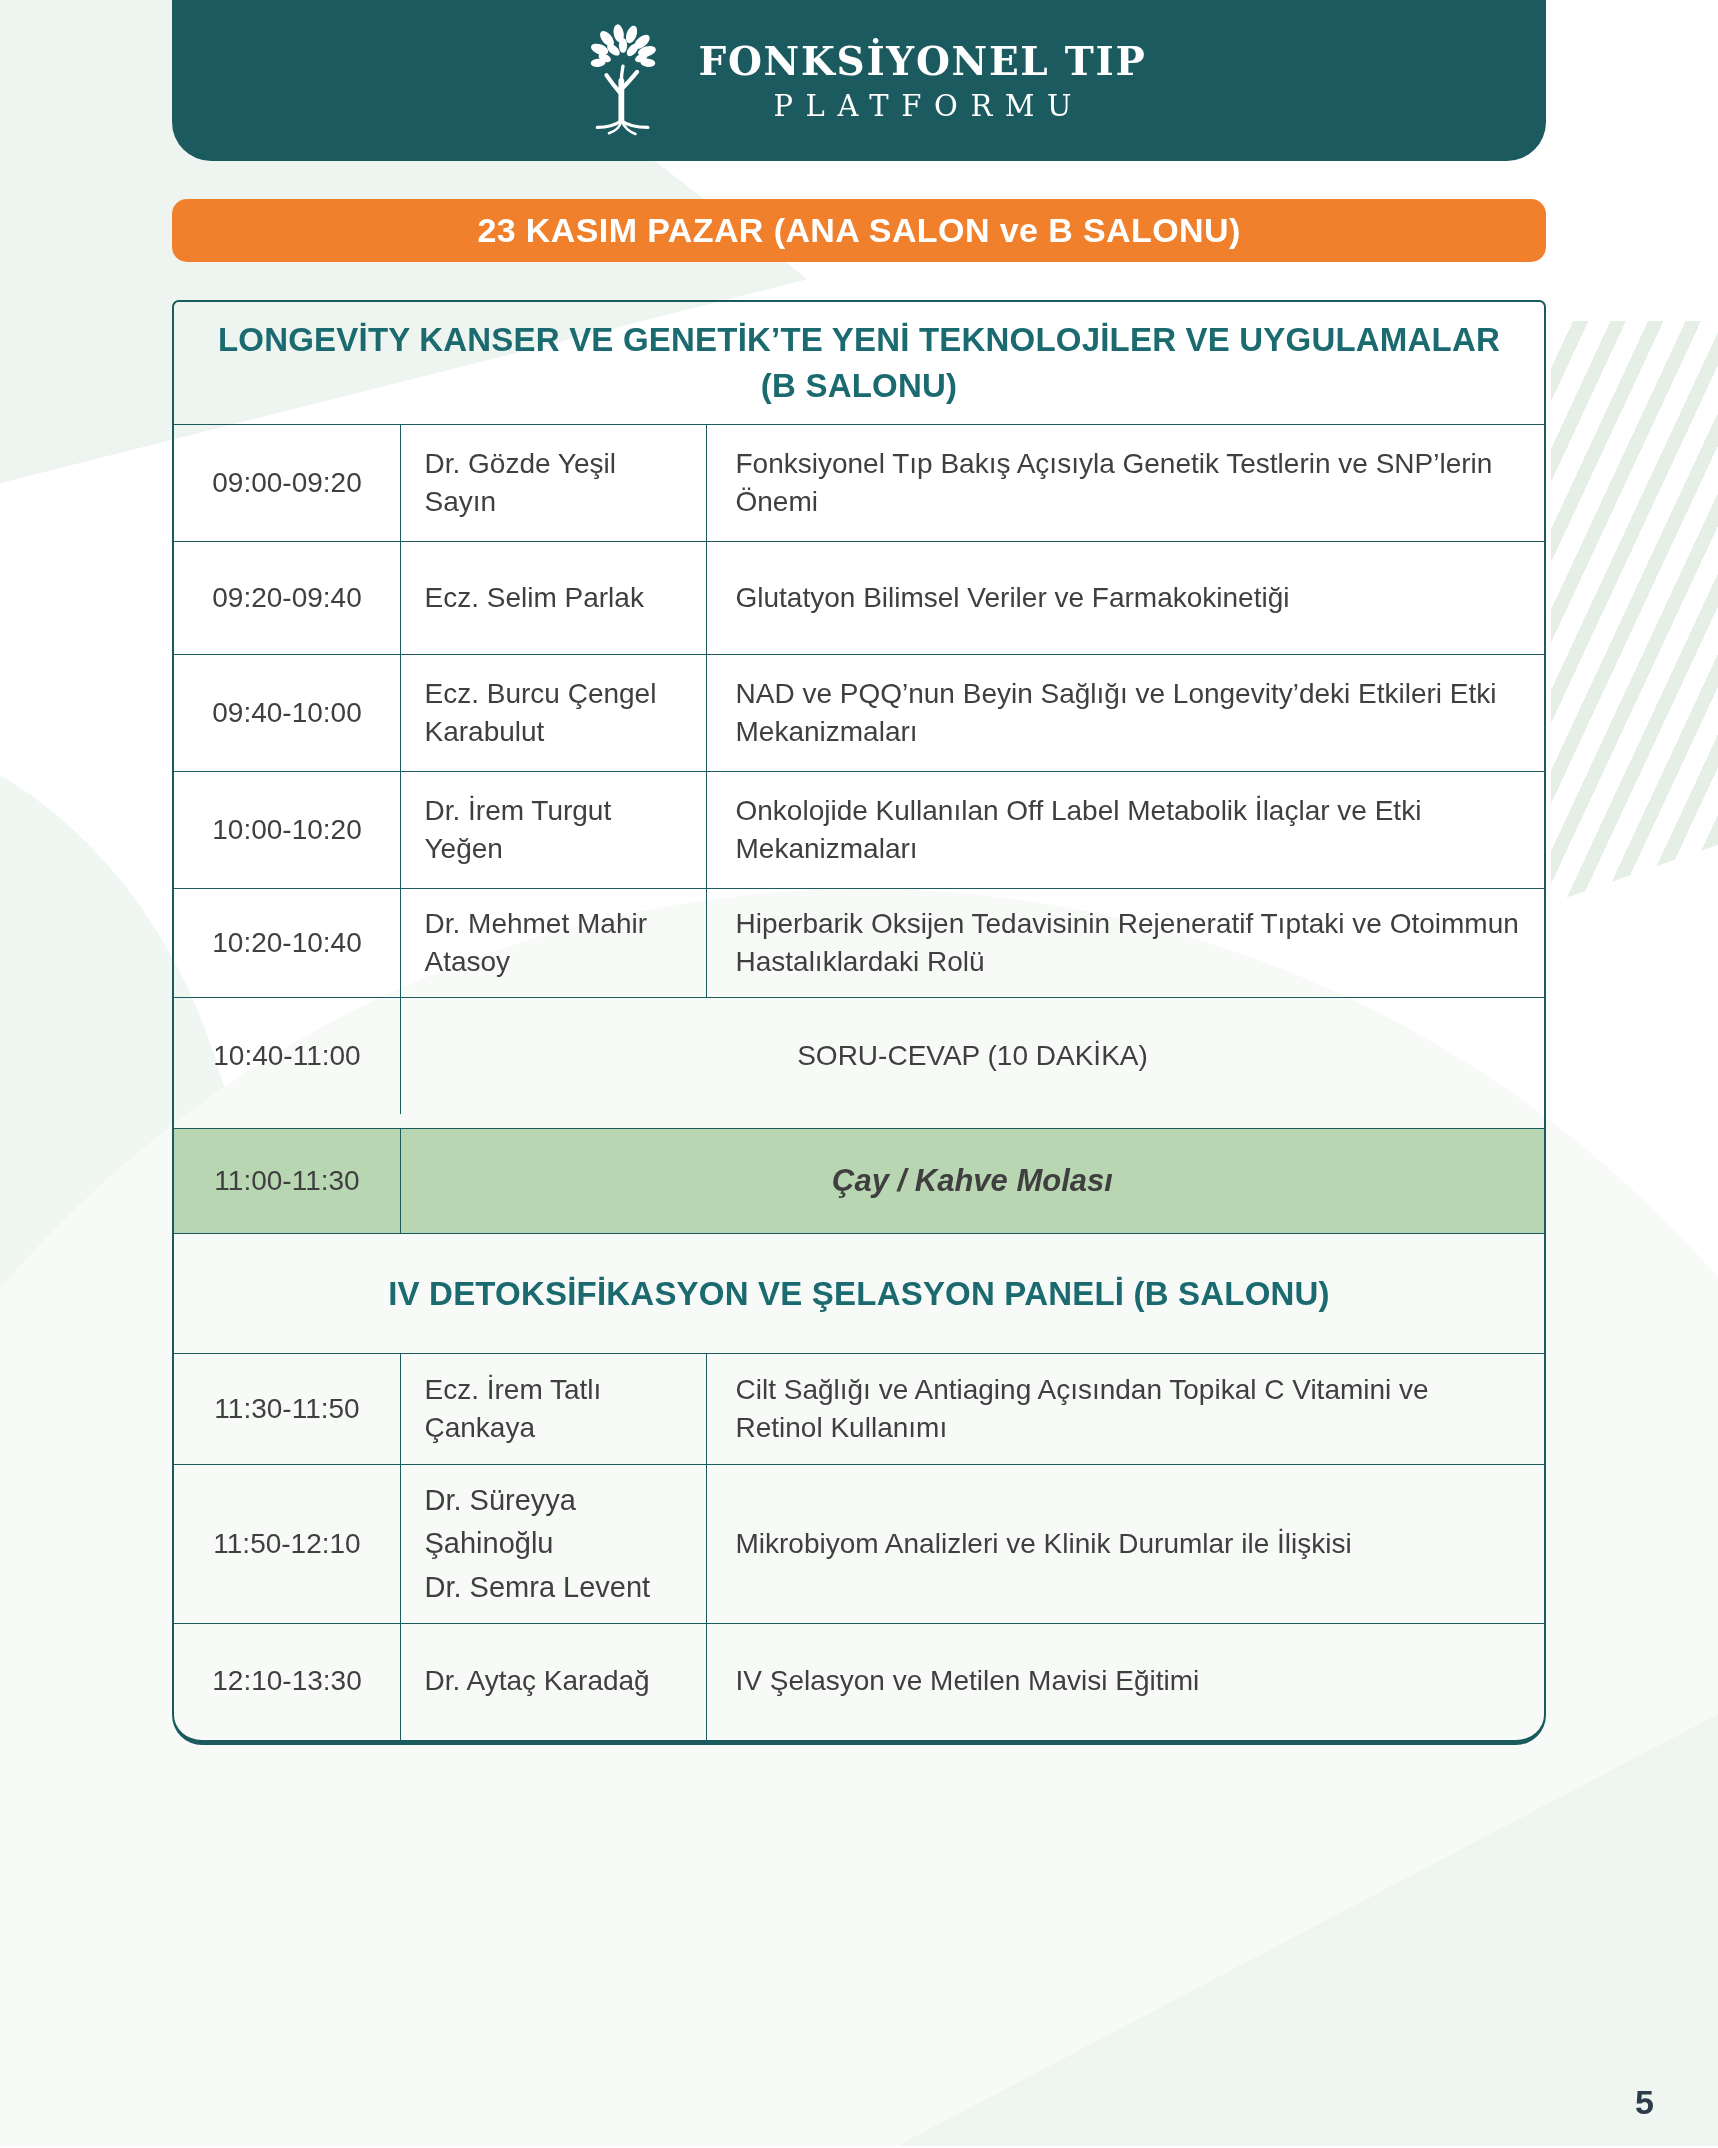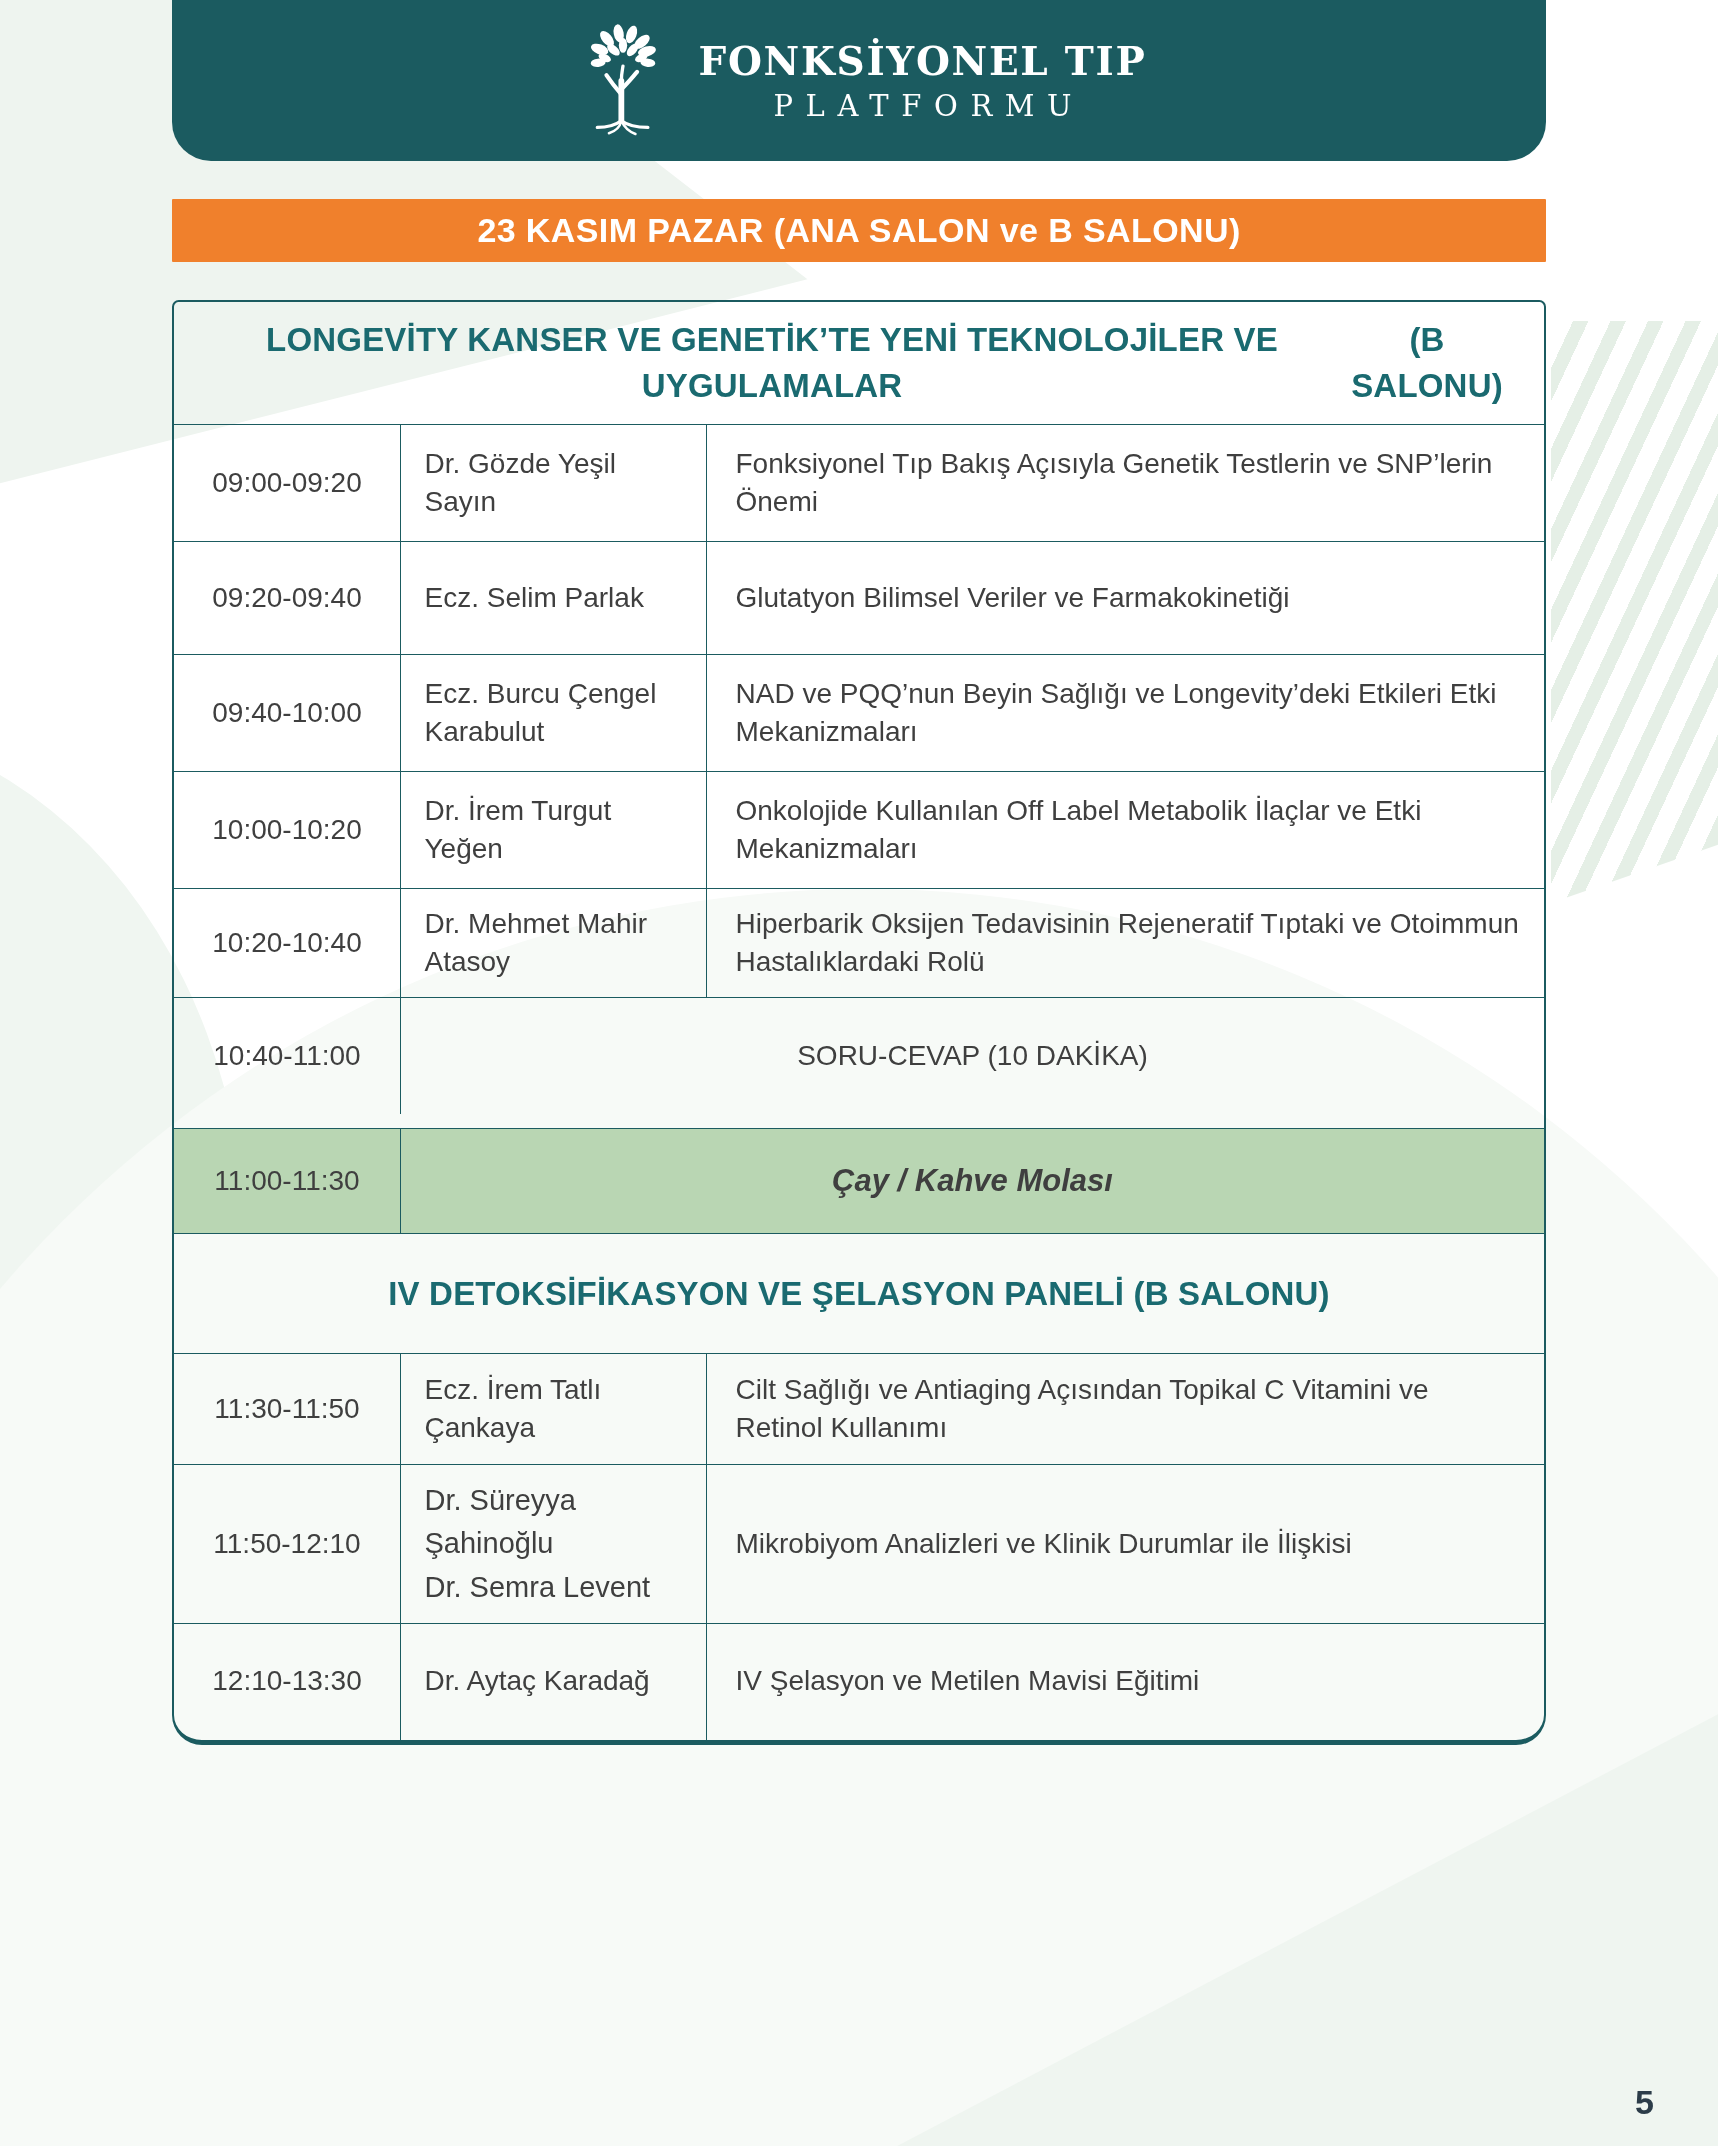--- a/index.html
+++ b/index.html
@@ -53,21 +53,21 @@
   }
   .brand-line2{
     font-family:"DejaVu Serif", serif;font-weight:400;font-size:29px;letter-spacing:12.6px;
     margin-top:5.9px;padding-left:12.6px;white-space:nowrap;
   }
   .tree{flex:0 0 auto;}
 
   
   .day-banner{
     position:absolute;left:172px;top:199px;width:1374px;height:63px;z-index:2;
-    background:var(--orange);border-radius:1px;
+    background:var(--orange);border-radius:15px;
     display:flex;align-items:center;justify-content:center;
     color:#fff;font-weight:700;font-size:34px;letter-spacing:0.4px;
   }
 
   
   .table{
     position:absolute;left:172px;top:300px;width:1374px;z-index:2;
     display:grid;grid-template-columns:227px 306px 1fr;
     border:2.5px solid var(--teal);border-bottom-width:5.9px;
     border-radius:6.7px 6.7px 30px 30px;overflow:hidden;
@@ -77,21 +77,21 @@
     font-size:28px;color:var(--ink);line-height:1.38;min-width:0;
   }
   .time{justify-content:center;text-align:center;}
   .speaker{padding:13.4px 15px 13.4px 23.5px;}
   .topic{padding:13.4px 23.5px 13.4px 28.5px;}
   .bt{border-top:1.7px solid var(--teal);}
   .br{border-right:1.7px solid var(--teal);}
   .span2{grid-column:2/4;justify-content:center;text-align:center;padding:9px 25px;}
   .span3{grid-column:1/4;justify-content:center;text-align:center;}
   .title-cell{
-    flex-direction:row;justify-content:center;
+    flex-direction:column;justify-content:center;
     color:var(--teal-text);font-weight:700;font-size:33px;line-height:1.4;
     padding:15px 30px;text-align:center;letter-spacing:0.2px;
   }
   .green{background:var(--green);margin-top:14px;}
   .break-label{font-weight:700;font-size:31px;font-style:italic;}
   .small{font-size:29px;line-height:1.5;}
   .prewrap{white-space:pre-line;}
   .mh125{min-height:105px}.mh130{min-height:109px}.mh132{min-height:111px}
   .mh135{min-height:113px}.mh140{min-height:117px}.mh143{min-height:120px}
   .mh145{min-height:122px}

